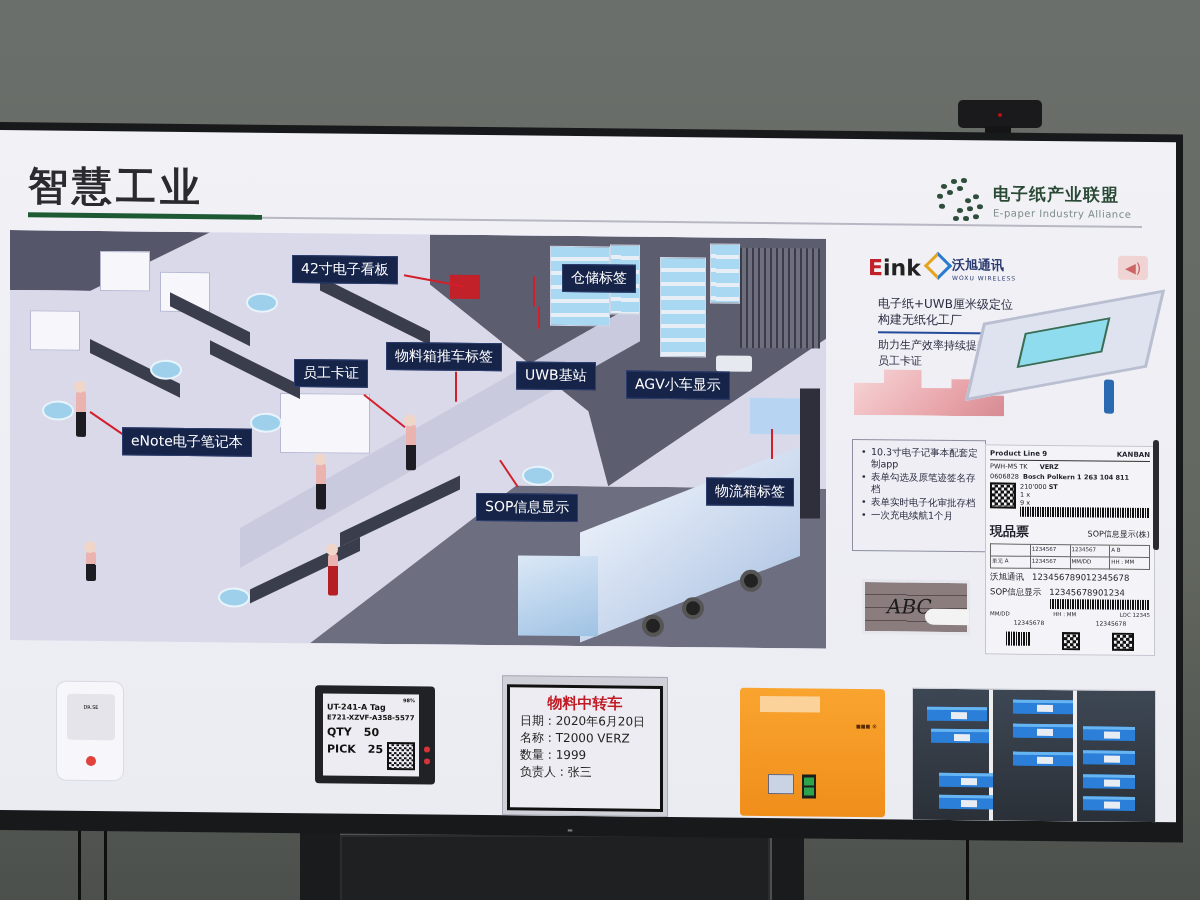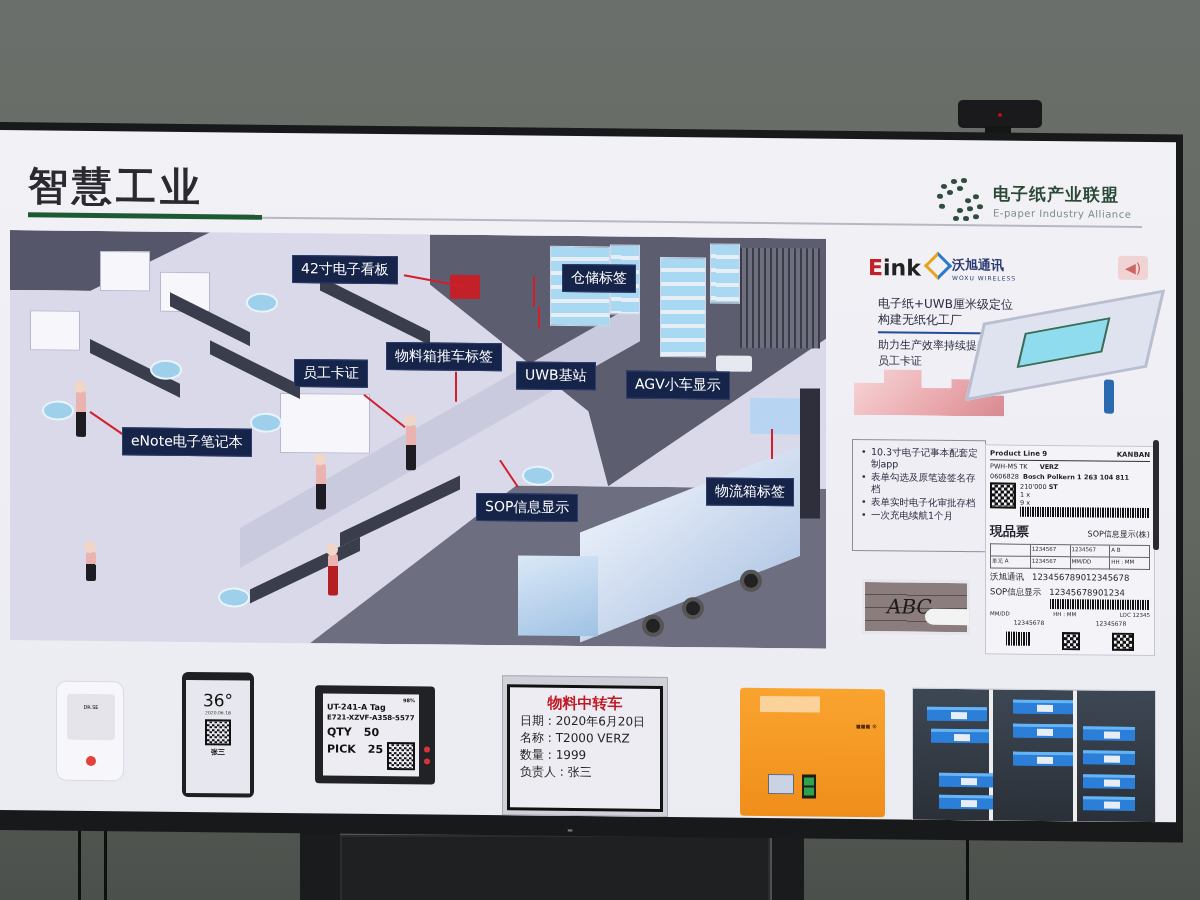--- a/index.html
+++ b/index.html
@@ -374,28 +374,20 @@
         <div class="qr" style="width:22px;height:18px"></div>
       </div>
     </div>
     <div class="pencil"></div>
 
     <div class="product badge-dev">
       <div class="disp">DR.SE</div>
       <div class="btn"></div>
     </div>
 
-    <div class="product card-dev">
-      <div class="inner">
-        <div class="temp">36°</div>
-        <div class="small">2020.06.18</div>
-        <div class="qr"></div>
-        <div class="name">张三</div>
-      </div>
-    </div>
 
     <div class="product tag-dev">
       <div class="inner">
         <div class="bat">98%</div>
         <div class="l1">UT-241-A Tag</div>
         <div class="l2">E721-XZVF-A358-5577</div>
         <div class="l3"><b>QTY</b><span>50</span></div>
         <div class="l4"><b>PICK</b><span>25</span></div>
         <div class="qr"></div>
       </div>

